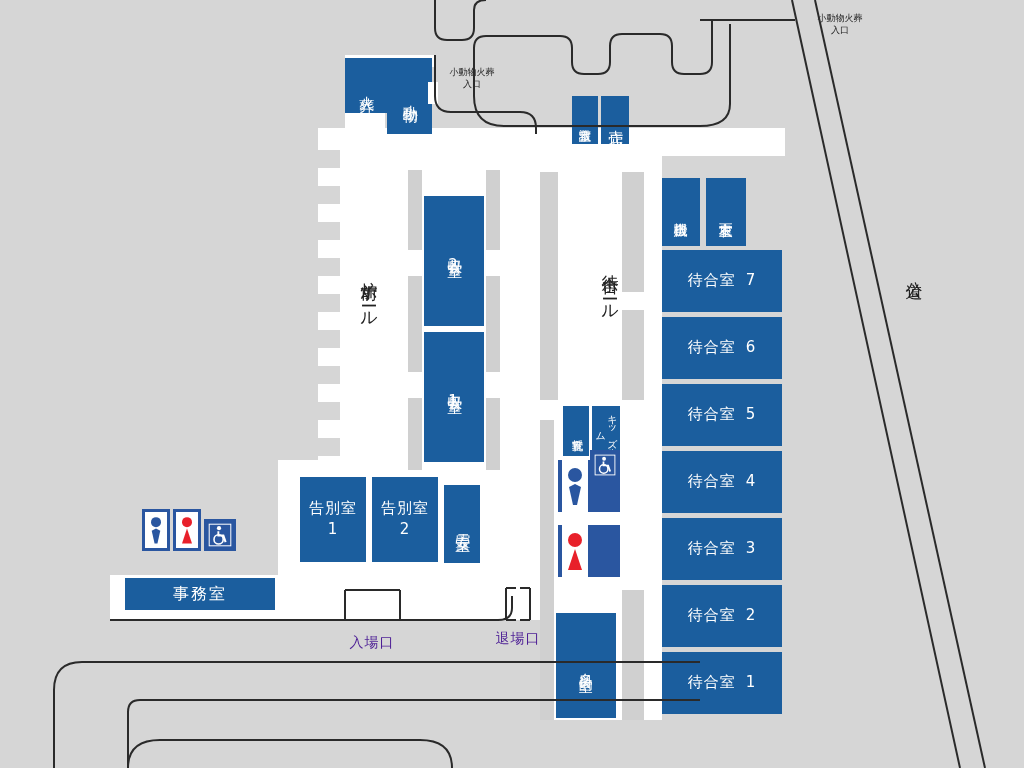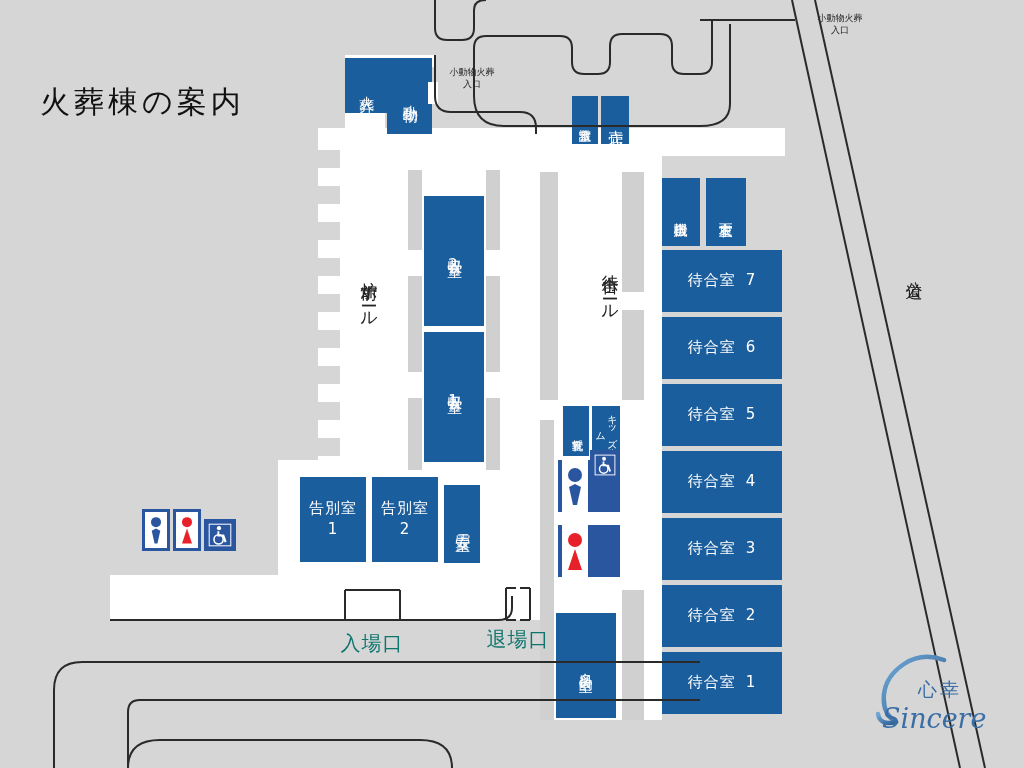--- a/index.html
+++ b/index.html
@@ -37,22 +37,22 @@
   .hall-label{
     color:#222;
     writing-mode:vertical-rl;
     text-orientation:upright;
     font-size:17px;
     letter-spacing:3px;
     display:flex;align-items:center;justify-content:center;
     font-weight:500;
   }
   .plain-label{
-    color:#0f766e;
-    font-size:20px;
+    color:#4c1d95;
+    font-size:14px;
     display:flex;align-items:center;justify-content:center;
     letter-spacing:1px;
   }
   .tiny-label{
     color:#1a1a1a;font-size:9px;line-height:1.35;text-align:center;
     display:flex;align-items:center;justify-content:center;
     letter-spacing:0px;
   }
   .road-label{
     color:#1a1a1a;font-size:17px;letter-spacing:2px;
@@ -74,21 +74,20 @@
   .roadline{stroke:#2a2a2a;fill:none;stroke-width:2;}
 
   
   #logo{right:8px;bottom:28px;width:150px;height:90px;}
 </style>
 </head>
 <body>
 
 <div id="stage">
 
-  <div class="title" style="left:40px;top:82px;">火葬棟の案内</div>
 
   <div class="white" style="left:345px;top:55px;width:90px;height:12px;"></div>
   <div class="white" style="left:345px;top:108px;width:40px;height:42px;"></div>
 
   <div class="white" style="left:318px;top:128px;width:222px;height:452px;"></div>
 
   <div class="grey" style="left:318px;top:150px;width:22px;height:18px;"></div>
   <div class="grey" style="left:318px;top:186px;width:22px;height:18px;"></div>
   <div class="grey" style="left:318px;top:222px;width:22px;height:18px;"></div>
   <div class="grey" style="left:318px;top:258px;width:22px;height:18px;"></div>
@@ -216,20 +215,23 @@
     <span style="margin-top:3px;">1</span>
   </div>
   <div class="room" style="left:372px;top:477px;width:66px;height:85px;flex-direction:column;">
     <span>告別室</span>
     <span style="margin-top:3px;">2</span>
   </div>
   <div class="room vert" style="left:444px;top:485px;width:36px;height:78px;">
     <span>霊安室</span>
   </div>
 
+  <div class="room" style="left:125px;top:578px;width:150px;height:32px;font-size:16px;letter-spacing:2px;">
+    <span>事務室</span>
+  </div>
 
   <div class="room vert xs" style="left:563px;top:406px;width:26px;height:50px;">
     <span>授乳室</span>
   </div>
   <div class="room vert xs" style="left:592px;top:406px;width:28px;height:50px;font-size:10px;">
     <span>キッズルーム</span>
   </div>
 
   <div class="room vert" style="left:556px;top:613px;width:60px;height:105px;font-size:14px;">
     <span>多目的室</span>
@@ -320,31 +322,14 @@
     <path class="roadline" d="M54 768 L54 690 Q54 662 82 662 L700 662"></path>
     <path class="roadline" d="M128 768 L128 712 Q128 700 140 700 L700 700"></path>
     <path class="roadline" d="M128 768 Q128 740 160 740 L420 740 Q452 740 452 768"></path>
   </svg>
 
   <div class="plain-label" style="left:336px;top:632px;width:72px;height:22px;">入場口</div>
   <div class="plain-label" style="left:482px;top:628px;width:72px;height:22px;text-align:center;">退場口</div>
 
   <div class="road-label" style="left:900px;top:225px;width:30px;height:90px;">公道</div>
 
-  <div id="logo">
-    <svg width="150" height="90" viewBox="0 0 150 90">
-      <defs>
-        <linearGradient id="lg" x1="0" y1="0" x2="1" y2="1">
-          <stop offset="0%" stop-color="#6fa8d6"></stop>
-          <stop offset="100%" stop-color="#2f5f93"></stop>
-        </linearGradient>
-      </defs>
-
-      <path d="M78 10 Q56 2 38 14 Q20 26 18 44 Q16 64 30 72" fill="none" stroke="url(#lg)" stroke-width="4.5" stroke-linecap="round"></path>
-      <path d="M30 72 Q14 76 12 64" fill="none" stroke="url(#lg)" stroke-width="4.5" stroke-linecap="round"></path>
-
-      <text x="52" y="46" font-family="'DejaVu Sans','Liberation Sans',sans-serif" font-size="19" fill="#3a6ea5" letter-spacing="3">心幸</text>
-
-      <text x="16" y="78" font-family="'DejaVu Serif','Liberation Serif',serif" font-size="27" font-style="italic" fill="#3a6ea5">Sincere</text>
-    </svg>
-  </div>
 
 </div>
 
 </body></html>

